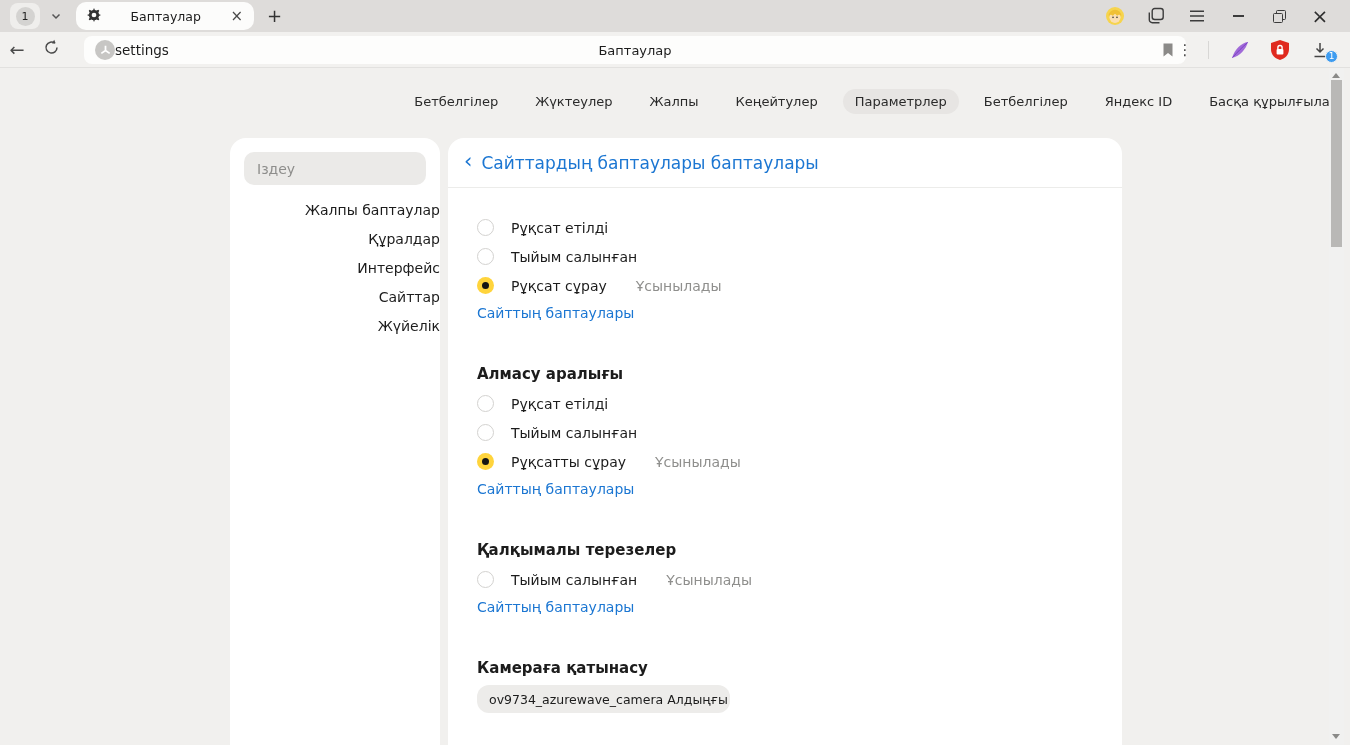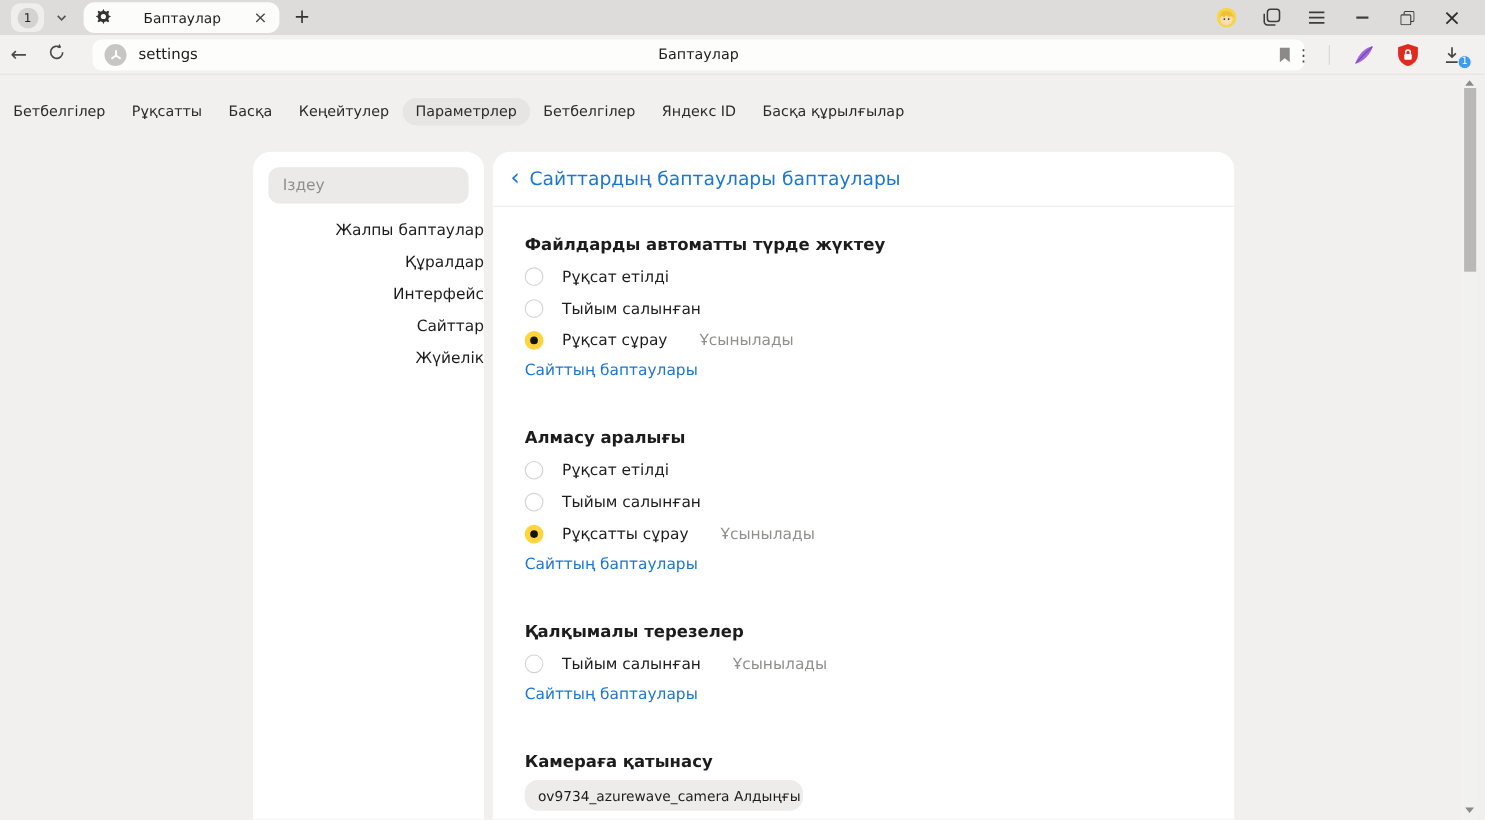--- a/index.html
+++ b/index.html
@@ -19,32 +19,32 @@
   .tbr-icon { display:flex; align-items:center; justify-content:center; width:18px; height:18px; }
   .min-line { width:11px; height:2px; background:#3c3c3c; }
   .win-close { font-size:20px; color:#2e2e2e; line-height:1; }
 
   
   .toolbar { height:36px; background:#f2f1ef; border-bottom:1px solid #e2e1df; position:relative; display:flex; align-items:center; }
   .nav-btn { width:34px; text-align:center; color:#4a4a4a; font-size:17px; display:flex; justify-content:center; align-items:center; }
   .back-arrow { font-size:18px; color:#4a4a4a; }
   .urlbar { position:absolute; left:84px; top:4px; width:1102px; height:28px; background:#fdfdfc; border-radius:8px; display:flex; align-items:center; padding:0 11px; }
   .favicon { width:20px; height:20px; border-radius:50%; background:#c7c6c4; display:flex; align-items:center; justify-content:center; flex-shrink:0; }
-  .url-text { margin-left:11px; font-size:13.5px; color:#1c1c1c; }
+  .url-text { font-size:13.5px; color:#1c1c1c; }
   .urlbar-title { position:absolute; left:0; right:0; text-align:center; font-size:13px; color:#1c1c1c; pointer-events:none; }
   .bookmark-btn { margin-left:auto; display:flex; align-items:center; }
   .toolbar-right { position:absolute; right:0; top:0; height:35px; display:flex; align-items:center; padding-right:10px; }
   .kebab { font-size:15px; color:#4a4a4a; width:24px; text-align:center; }
   .vdiv { width:1px; height:18px; background:#d8d7d5; margin:0 11px; }
   .tb-icon { width:24px; display:flex; justify-content:center; margin:0 8px; position:relative; }
   .dl-badge { position:absolute; right:-6px; bottom:-5px; width:13px; height:13px; border-radius:50%; background:#3e9cf0; color:#fff; font-size:9px; display:flex; align-items:center; justify-content:center; border:1px solid #f2f1ef; }
 
   
   .content { position:absolute; top:68px; left:0; right:0; bottom:0; background:#f1f0ee; overflow:hidden; }
-  .navtabs { display:flex; justify-content:flex-start; padding-top:21px; }
+  .navtabs { display:flex; justify-content:flex-end; gap:13px; padding-top:21px; }
   .navtab { font-size:13px; color:#2a2a2a; padding:5px 12px; border-radius:14px; white-space:nowrap; }
   .navtab.active { background:#e7e5e3; }
 
   .sidebar-card { position:absolute; left:230px; top:70px; width:210px; height:700px; background:#fff; border-radius:16px; }
   .search-box { margin:14px 14px 0 14px; height:33px; background:#ebeae8; border-radius:10px; display:flex; align-items:center; padding:16px 13px; }
   .search-box input { border:none; outline:none; background:transparent; font-family:inherit; font-size:14px; width:100%; color:#1c1c1c; }
   .search-box input::placeholder { color:#8e8e8c; }
   .side-list { margin-top:11px;text-align:right; }
   .side-item { height:29px; line-height:29px; padding-left:28px; font-size:14px; color:#1c1c1c; cursor:default; }
 
@@ -179,22 +179,22 @@
         </svg>
       <span class="dl-badge">1</span>
     </span>
   </div>
 </div>
 
 <div class="content">
 
   <div class="navtabs">
     <span class="navtab">Бетбелгілер</span>
-    <span class="navtab">Рұқсатты</span>
-    <span class="navtab">Басқа</span>
+    <span class="navtab">Жүктеулер</span>
+    <span class="navtab">Жалпы</span>
     <span class="navtab">Кеңейтулер</span>
     <span class="navtab active">Параметрлер</span>
     <span class="navtab">Бетбелгілер</span>
     <span class="navtab">Яндекс ID</span>
     <span class="navtab">Басқа құрылғылар</span>
   </div>
 
   <div class="sidebar-card">
     <div class="search-box">
       <input type="text" placeholder="Іздеу" style="">
@@ -209,21 +209,20 @@
   </div>
 
   <div class="main-card">
     <div class="main-header">
       <span class="back-chevron">‹</span>
       <span class="main-title">Сайттардың баптаулары баптаулары</span>
     </div>
     <div class="main-body">
 
       <div class="section">
-        <div class="section-title">Файлдарды автоматты түрде жүктеу</div>
         <div class="option">
           <span class="radio"></span>
           <span class="option-label">Рұқсат етілді</span>
         </div>
         <div class="option">
           <span class="radio"></span>
           <span class="option-label">Тыйым салынған</span>
         </div>
         <div class="option">
           <span class="radio selected"></span>

